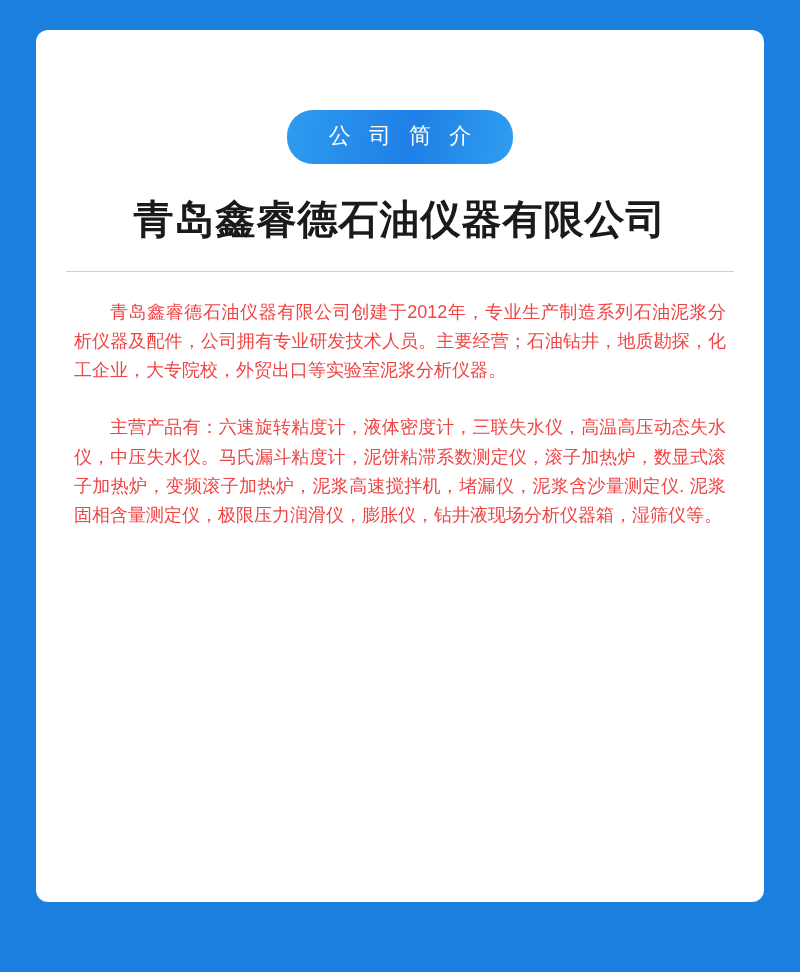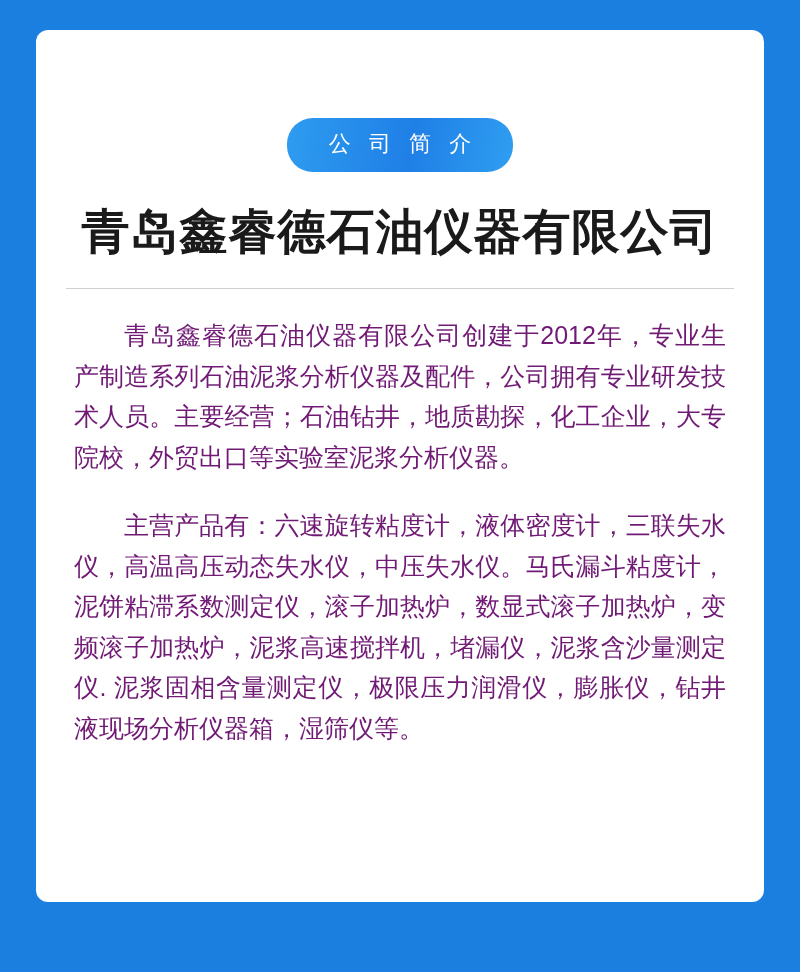--- a/index.html
+++ b/index.html
@@ -22,60 +22,60 @@
   }
   .card {
     position: absolute;
     left: 36px;
     top: 30px;
     width: 728px;
     height: 872px;
     background: #ffffff;
     border-radius: 12px;
     box-sizing: border-box;
-    padding: 8px 30px;
+    padding: 0 30px;
   }
   .badge-wrap {
     display: flex;
     justify-content: center;
     margin-top: 80px;
   }
   .badge {
     display: inline-block;
     padding: 11px 36px 13px 36px;
     background: linear-gradient(100deg, #2e9cf0 0%, #1f7fe6 55%, #2f9ef1 100%);
     color: #ffffff;
     font-size: 22px;
     letter-spacing: 6px;
     border-radius: 26px;
     font-weight: 500;
     text-indent: 6px;
   }
   .title {
     margin-top: 28px;
     text-align: center;
-    font-size: 48px;
+    font-size: 40px;
     font-weight: bold;
     color: #1a1a1a;
     letter-spacing: 1px;
   }
   .divider {
     margin: 24px auto 0 auto;
     width: 668px;
     height: 1px;
     background: #cfcfcf;
   }
   .body-text {
     margin-top: 26px;
     padding: 0 8px;
   }
   .para {
-    font-size: 25px;
+    font-size: 18px;
     line-height: 1.62;
-    color: #701a75;
+    color: #ef4444;
     text-indent: 2em;
     margin: 0 0 26px 0;
     text-align: justify;
     font-family: "Liberation Sans", sans-serif;
   }
   .para:last-child {
     margin-bottom: 0;
     margin-top: 28px;
   }
 </style>

